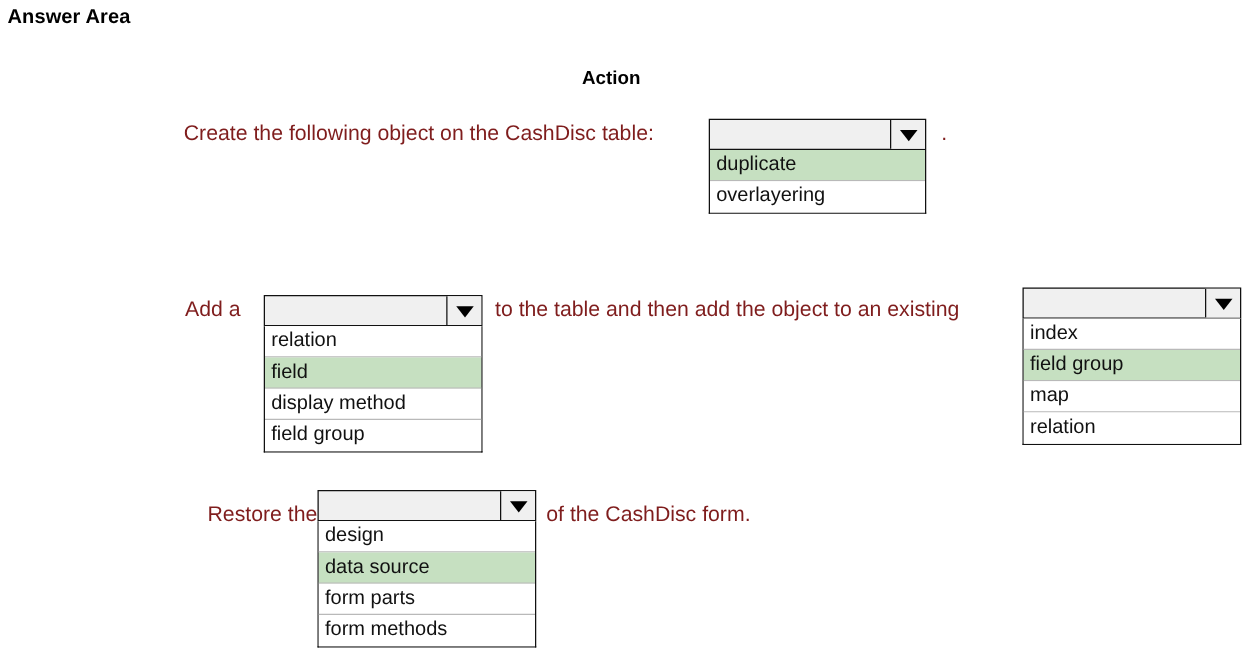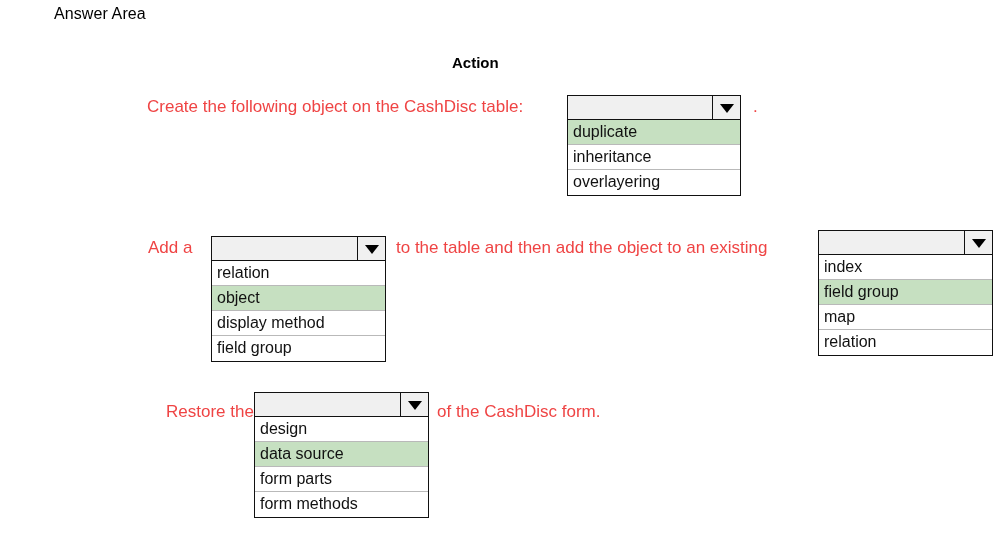--- a/index.html
+++ b/index.html
@@ -15,39 +15,38 @@
     color: #000000;
     overflow: hidden;
   }
 
   .abs { position: absolute; }
 
   #answer-area-title {
     left: 6px;
     top: 5px;
     font-size: 16px;
-    font-weight: normal;
+    font-weight: bold;
     letter-spacing: 0.1px;
-    margin-left: 48px;
   }
 
   #action-header {
     left: 452px;
     top: 54px;
     width: 74px;
-    text-align: left;
+    text-align: center;
     font-size: 15px;
     font-weight: bold;
   }
 
   .sentence-text {
     font-size: 17px;
     line-height: 22px;
     white-space: nowrap;
-    color: #ef4444;
+    color: #7f1d1d;
   }
 
   
   .dropdown {
     position: absolute;
     box-sizing: border-box;
   }
   .dropdown .closed-box {
     display: flex;
     align-items: stretch;
@@ -129,41 +128,40 @@
   <div class="closed-box">
     <div class="closed-value" placeholder=""></div>
     <div class="arrow-btn">
       <svg width="16" height="12" viewBox="0 0 16 12" aria-hidden="true">
         <polygon points="1,2 15,2 8,11" fill="#000000"></polygon>
       </svg>
     </div>
   </div>
   <div class="option-list">
     <div class="option selected">duplicate</div>
-    <div class="option">inheritance</div>
     <div class="option">overlayering</div>
   </div>
 </div>
 
 <div class="abs sentence-text" id="row1-period">.</div>
 
 <div class="abs sentence-text" id="row2-text-a">Add a</div>
 
 <div class="dropdown" id="dropdown-addition">
   <div class="closed-box">
     <div class="closed-value" placeholder=""></div>
     <div class="arrow-btn">
       <svg width="16" height="12" viewBox="0 0 16 12" aria-hidden="true">
         <polygon points="1,2 15,2 8,11" fill="#000000"></polygon>
       </svg>
     </div>
   </div>
   <div class="option-list">
     <div class="option">relation</div>
-    <div class="option selected">object</div>
+    <div class="option selected">field</div>
     <div class="option">display method</div>
     <div class="option">field group</div>
   </div>
 </div>
 
 <div class="abs sentence-text" id="row2-text-b">to the table and then add the object to an existing</div>
 
 <div class="dropdown" id="dropdown-existing">
   <div class="closed-box">
     <div class="closed-value" placeholder=""></div>

